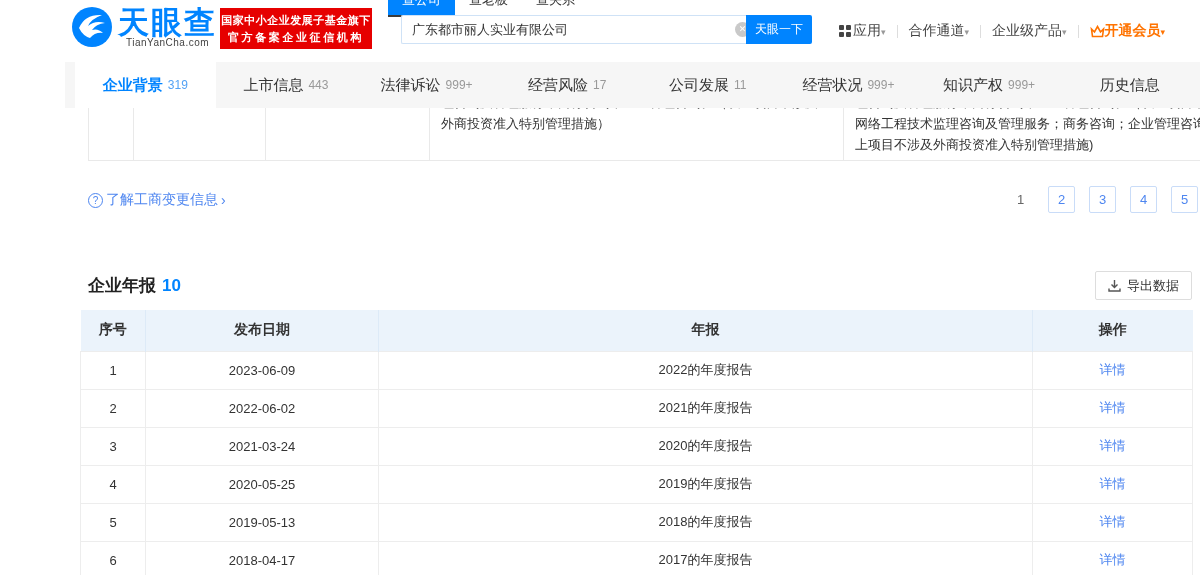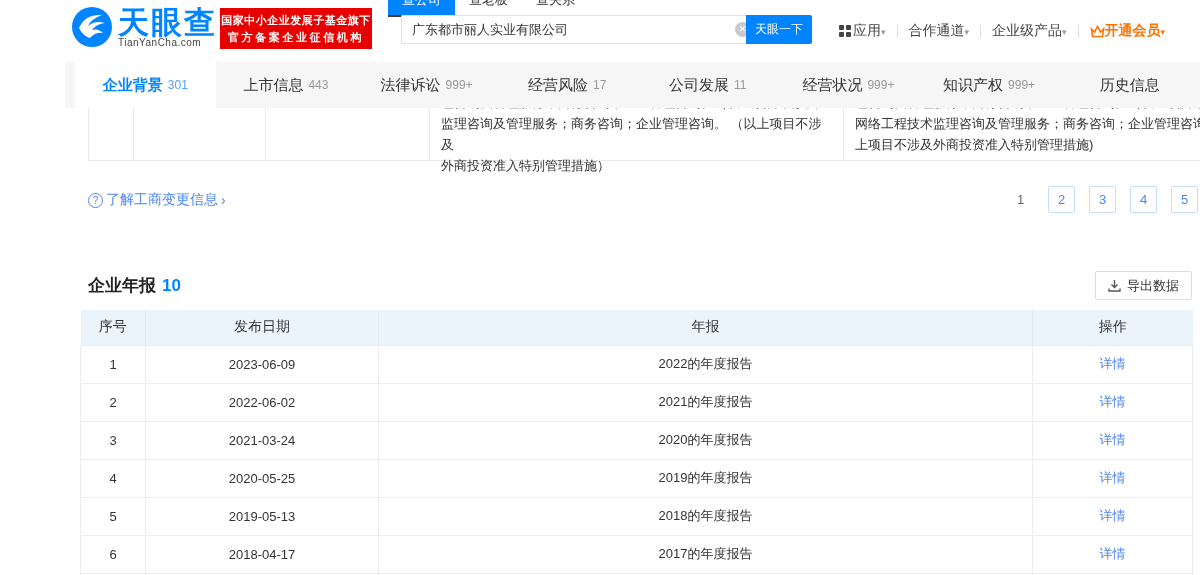--- a/index.html
+++ b/index.html
@@ -5,21 +5,21 @@
   * { margin:0; padding:0; box-sizing:border-box; }
   html,body { background:#fff; }
   body { font-family:"Liberation Sans","DejaVu Sans",sans-serif; color:#333; }
   #app { position:relative; width:1200px; height:575px; background:#fff; overflow:hidden; }
 
   
   .header { position:absolute; left:0; top:0; width:1200px; height:62px; background:#fff; z-index:5; }
   .logo { position:absolute; left:72px; top:7px; display:flex; cursor:pointer; }
   .logo-txt { margin-left:6px; }
   .logo-title { font-size:31px; font-weight:bold; color:#0084ff; letter-spacing:2px; line-height:32px; }
-  .logo-sub { font-size:10px; color:#444; letter-spacing:.5px; margin-top:-2px; }
+  .logo-sub { font-size:10px; color:#444; letter-spacing:.5px; margin-top:-2px;text-align:center; }
   .badge { position:absolute; left:220px; top:8px; width:152px; height:41px; background:#e60000; color:#fff;
            text-align:center; padding-top:4px; }
   .badge-l1 { font-size:11px; font-weight:bold; letter-spacing:.5px; line-height:17px; }
   .badge-l2 { font-size:11px; font-weight:bold; letter-spacing:2.6px; line-height:16px; }
 
   .search-tabs { position:absolute; left:388px; top:-14px; display:flex; border-bottom:2px solid #3b3b3b; width:fit-content; }
   .stab { padding:5px 14px 6px; font-size:13px; color:#333; cursor:pointer; }
   .stab.active { background:#0084ff; color:#fff; }
   .search-input-wrap { position:absolute; left:388px; top:15px; width:358px; height:29px;margin-left:13px; }
   .search-input { width:100%; height:100%; border:1px solid #cfe2f6; border-right:none; border-radius:2px 0 0 2px;
@@ -68,52 +68,51 @@
   
   .sec-title { position:absolute; left:88px; top:274px; font-size:17px; font-weight:bold; color:#222; z-index:2; }
   .sec-title .cnt { color:#0084ff; margin-left:6px; }
   .export-btn { position:absolute; right:8px; top:271px; height:29px; padding:0 12px; background:#fff;
                 border:1px solid #ddd; border-radius:2px; display:flex; align-items:center; gap:6px;
                 font-size:13px; color:#333; cursor:pointer; z-index:2;
                 font-family:"Liberation Sans","DejaVu Sans",sans-serif; }
 
   table.report { position:absolute; left:80px; top:310px; width:1112px; border-collapse:collapse; z-index:2;
                  background:#fff; table-layout:fixed; }
-  table.report thead th { height:35px; background:#ebf3fb; font-size:14px; font-weight:normal; color:#333;
+  table.report thead th { height:41px; background:#ebf3fb; font-size:14px; font-weight:bold; color:#333;
                           text-align:center; border-right:1px solid #ddeaf7; }
   table.report thead th:last-child { border-right:none; }
   table.report tbody td { height:38px; border:1px solid #ededed; text-align:center; font-size:13px; color:#333; }
   .detail-link { color:#4e86f0; cursor:pointer; }
 </style>
 </head>
 <body>
 
 <div id="app">
 
   <div class="vline" style="left:88px"></div>
   <div class="vline" style="left:133px"></div>
   <div class="vline" style="left:265px"></div>
   <div class="vline" style="left:429px"></div>
   <div class="vline" style="left:843px"></div>
   <div class="hline"></div>
   <div class="chg-text chg-left">
     <div>理咨询及管理服务；商务咨询；企业管理咨询。（以上项目不涉及</div>
-    <div>监理咨询及管理服务；商务咨询；企业管理咨询。 （以上项目不涉及</div>
     <div>外商投资准入特别管理措施）</div>
   </div>
   <div class="chg-text chg-right">
     <div>理咨询及管理服务；商务咨询；企业管理咨询。（以上项目不涉及外</div>
     <div>网络工程技术监理咨询及管理服务；商务咨询；企业管理咨询。（以</div>
     <div>上项目不涉及外商投资准入特别管理措施)</div>
   </div>
 
   <div class="navbar">
     <div class="navtab active">
       <span>企业背景</span>
-      <span class="cnt">301</span>
+      <span class="cnt">319</span>
     </div>
     <div class="navtab">
       <span>上市信息</span>
       <span class="cnt">443</span>
     </div>
     <div class="navtab">
       <span>法律诉讼</span>
       <span class="cnt">999+</span>
     </div>
     <div class="navtab">

